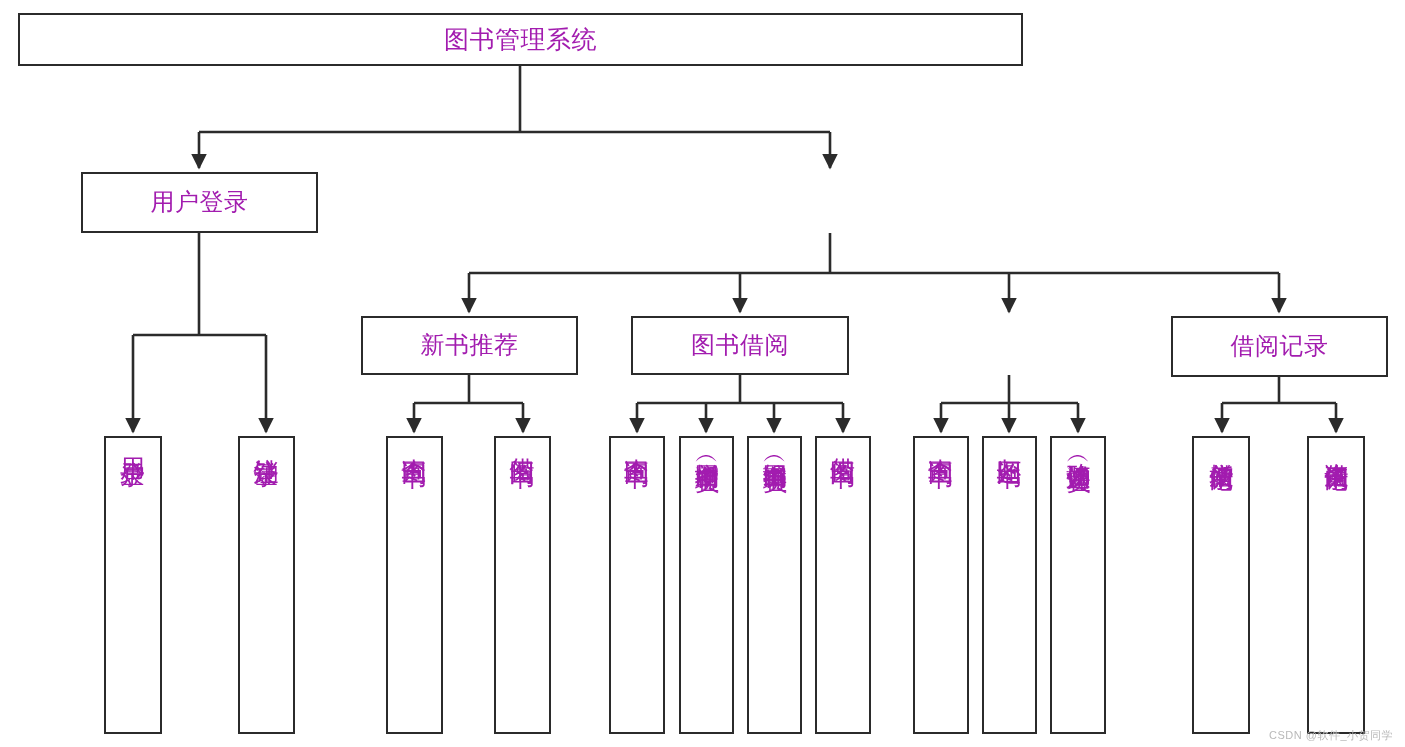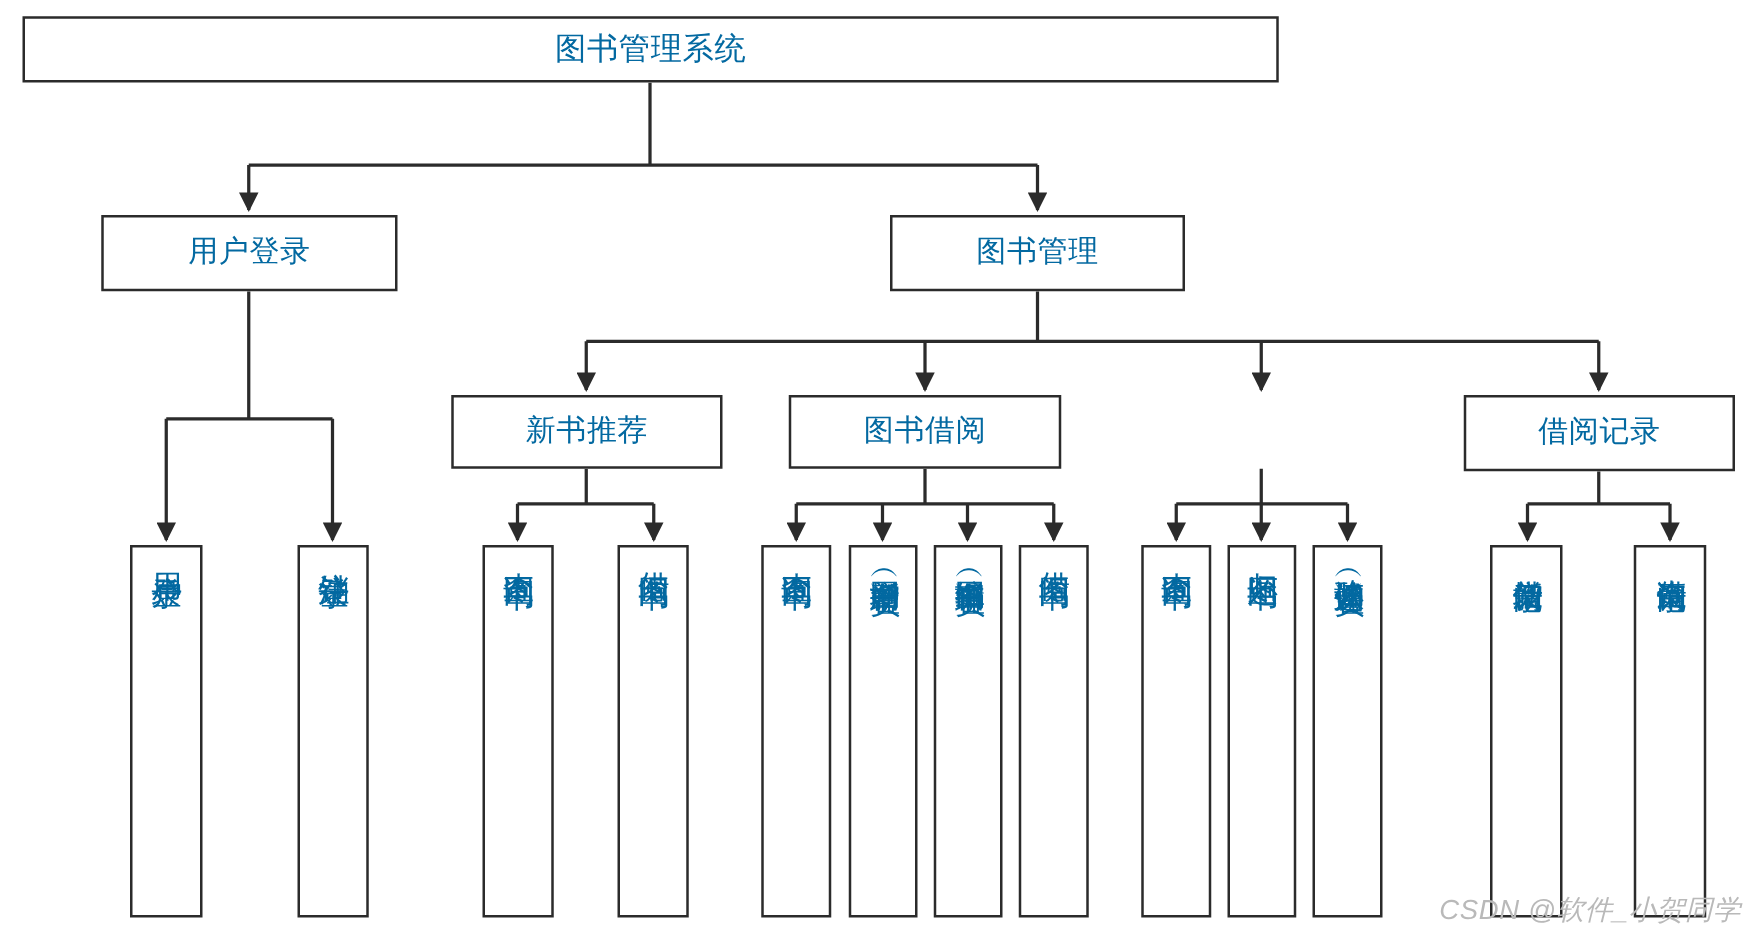--- a/index.html
+++ b/index.html
@@ -27,21 +27,21 @@
     pointer-events: none;
   }
   .node {
     position: absolute;
     box-sizing: border-box;
     border: 2.5px solid #2b2b2b;
     background: #ffffff;
     display: flex;
     align-items: center;
     justify-content: center;
-    color: #0369a1;
+    color: #a21caf;
     text-align: right;
   }
   .node .label {
     display: block;
     letter-spacing: 0.5px;
     white-space: nowrap;
   }
   
   .node.h .label {
     font-size: 24px;
@@ -69,26 +69,25 @@
     margin-top: 0;
   }
   .node.v.tall .label {
     font-size: 24px;
     letter-spacing: 1px;
   }
   .watermark {
     position: absolute;
     right: 12px;
     bottom: 4px;
-    font-size: 22px;
+    font-size: 11px;
     color: #b9b9b9;
     letter-spacing: 0.5px;
     font-family: "Liberation Sans", "DejaVu Sans", sans-serif;
     white-space: nowrap;
-    font-style: italic;
   }
 </style>
 </head>
 <body>
 
 <div id="canvas">
 
   <svg id="edges" viewBox="0 0 1405 747" xmlns="http://www.w3.org/2000/svg">
     <defs>
       <marker id="arrow" viewBox="0 0 10 10" refX="9" refY="5" markerWidth="6" markerHeight="6" orient="auto-start-reverse">
@@ -142,23 +141,20 @@
   </svg>
 
   <div class="node h root" style="left:18px; top:13px; width:1005px; height:53px;">
     <span class="label">图书管理系统</span>
   </div>
 
   <div class="node h" style="left:81px; top:172px; width:237px; height:61px;">
     <span class="label">用户登录</span>
   </div>
 
-  <div class="node h" style="left:712px; top:172px; width:236px; height:61px;">
-    <span class="label">图书管理</span>
-  </div>
 
   <div class="node h" style="left:631px; top:316px; width:218px; height:59px;">
     <span class="label">图书借阅</span>
   </div>
 
   <div class="node h" style="left:361px; top:316px; width:217px; height:59px;">
     <span class="label">新书推荐</span>
   </div>
 
 

